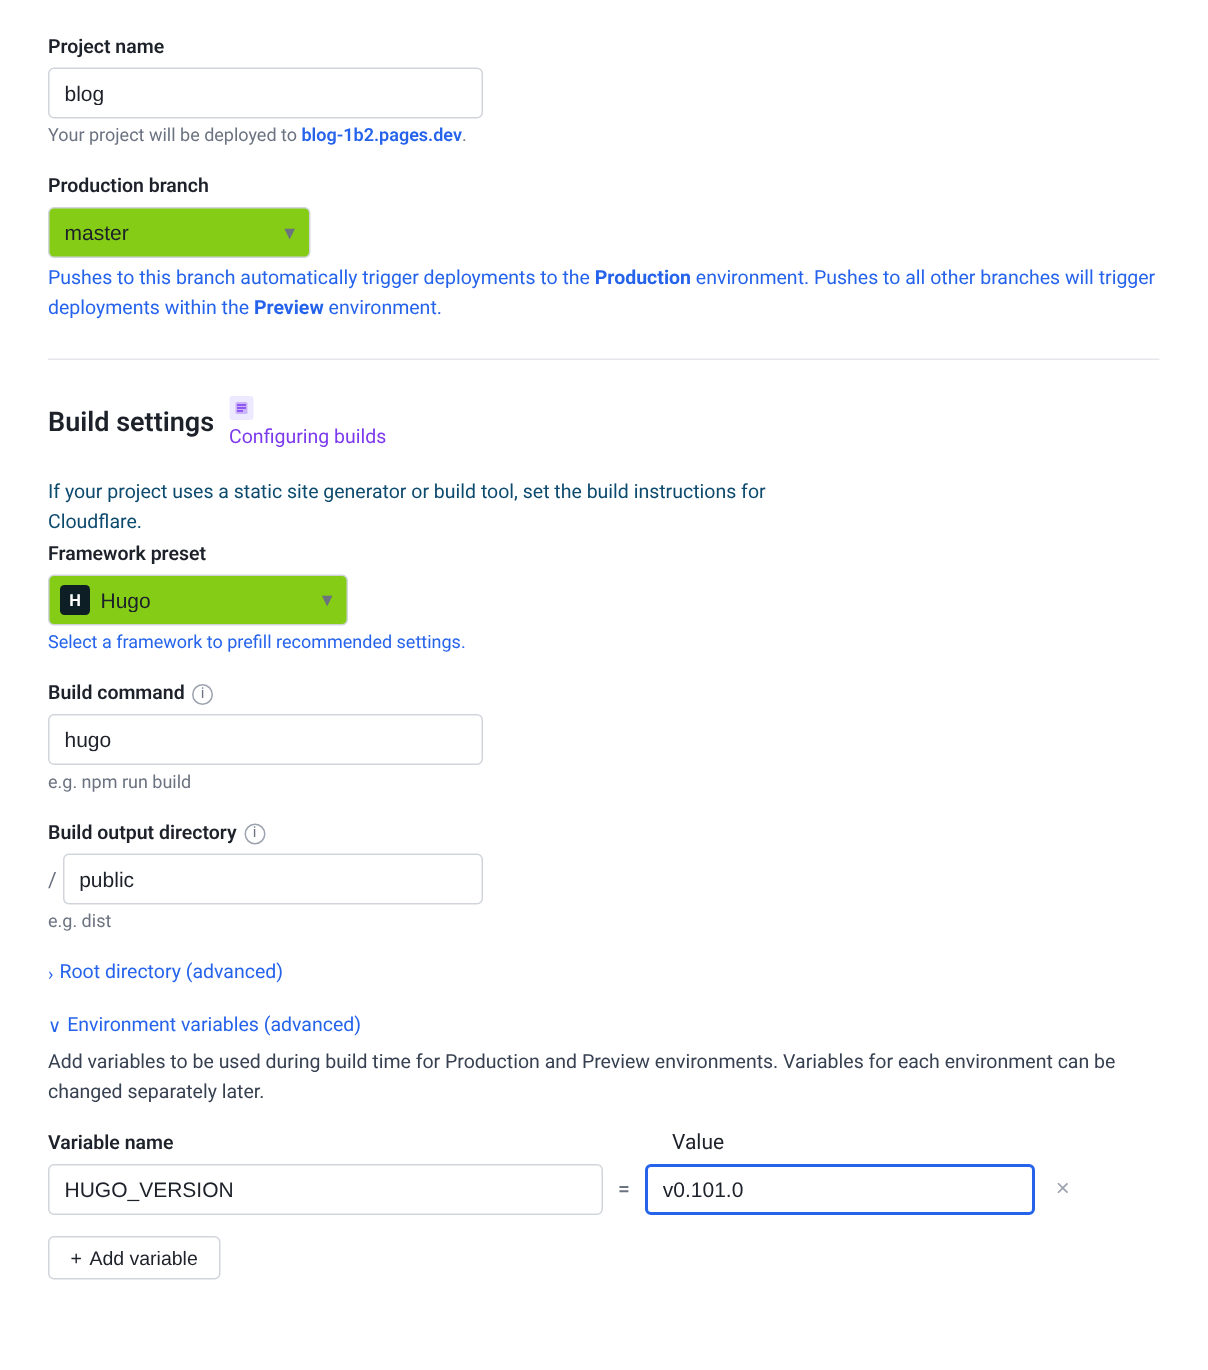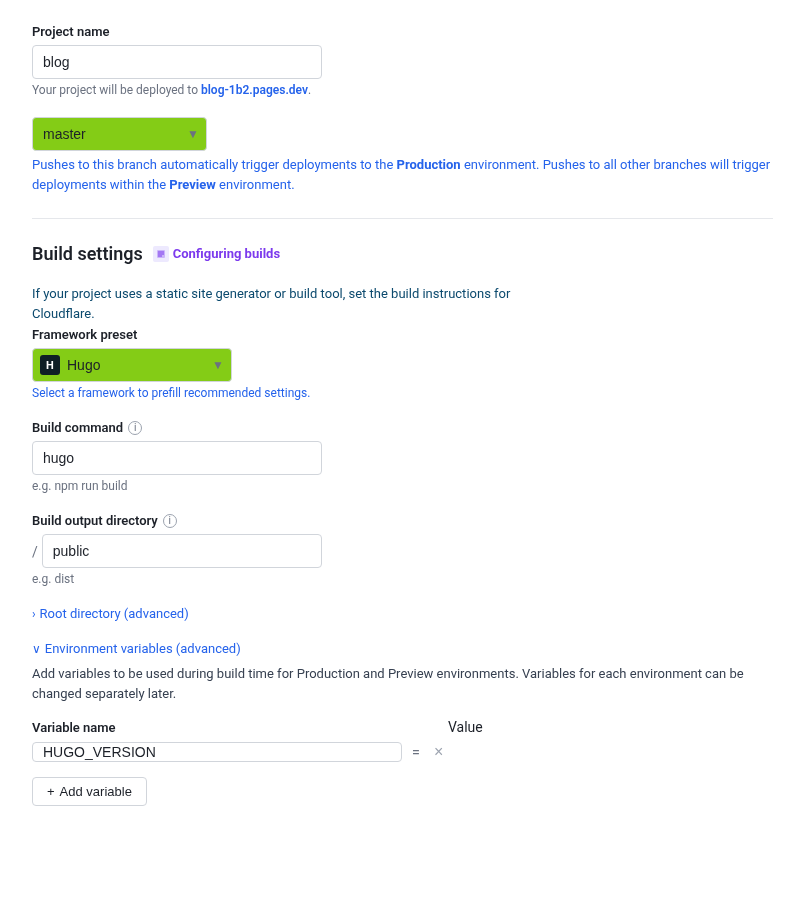--- a/index.html
+++ b/index.html
@@ -148,22 +148,23 @@
       align-items: center;
       gap: 10px;
       margin-bottom: 20px;
     }
 
     .configuring-builds-link {
       display: inline-flex;
       gap: 4px;
       font-size: 13px;
       color: #7c3aed;
-      font-weight: 700;
+      font-weight: 400;
       text-decoration: none;
+      flex-direction: column;
     }
 
     .book-icon {
       display: inline-flex;
       align-items: center;
       justify-content: center;
       width: 16px;
       height: 16px;
       background: #ede9fe;
       border-radius: 2px;
@@ -241,21 +242,21 @@
 
     .env-row {
       display: flex;
       align-items: center;
       gap: 10px;
       margin-bottom: 10px;
     }
 
     .env-name-input {
       width: 370px;
-      height: 20px;
+      height: 34px;
       border: 1px solid #d1d5db;
       border-radius: 4px;
       padding: 0 10px;
       font-size: 14px;
       color: #1d2129;
       outline: none;
     }
 
     .equals-sign {
       font-size: 14px;
@@ -322,20 +323,23 @@
   <div class="field-label">
     <span>Project name</span>
   </div>
   <input type="text" class="text-input" value="blog" style="">
   <div class="hint-text">
     <span>Your project will be deployed to </span><a class="bold-link" href="#">blog-1b2.pages.dev</a><span>.</span>
   </div>
 </div>
 
 <div class="field-group">
+  <div class="field-label">
+    <span>Production branch</span>
+  </div>
   <div class="select-wrapper">
     <select class="select-field">
       <option>master</option>
       <option>main</option>
       <option>develop</option>
     </select>
     <span class="select-arrow">▼</span>
   </div>
   <div class="deploy-hint">
     <span>Pushes to this branch automatically trigger deployments to the </span><strong>Production</strong><span> environment. Pushes to all other branches will trigger deployments within the </span><strong>Preview</strong><span> environment.</span>
@@ -426,20 +430,21 @@
     
     <div class="env-headers-row">
       <div class="env-header-name">Variable name</div>
       <div style="margin-left: calc(10px + 16px + 10px);">Value</div>
     </div>
 
     
     <div class="env-row">
       <input type="text" class="env-name-input" value="HUGO_VERSION" style="">
       <span class="equals-sign">=</span>
+      <input type="text" class="env-value-input" value="v0.101.0" style="">
       <button class="close-btn">
         <span>×</span>
       </button>
     </div>
 
     
     <button class="add-variable-btn">
       <span>+</span>
       <span> Add variable</span>
     </button>

